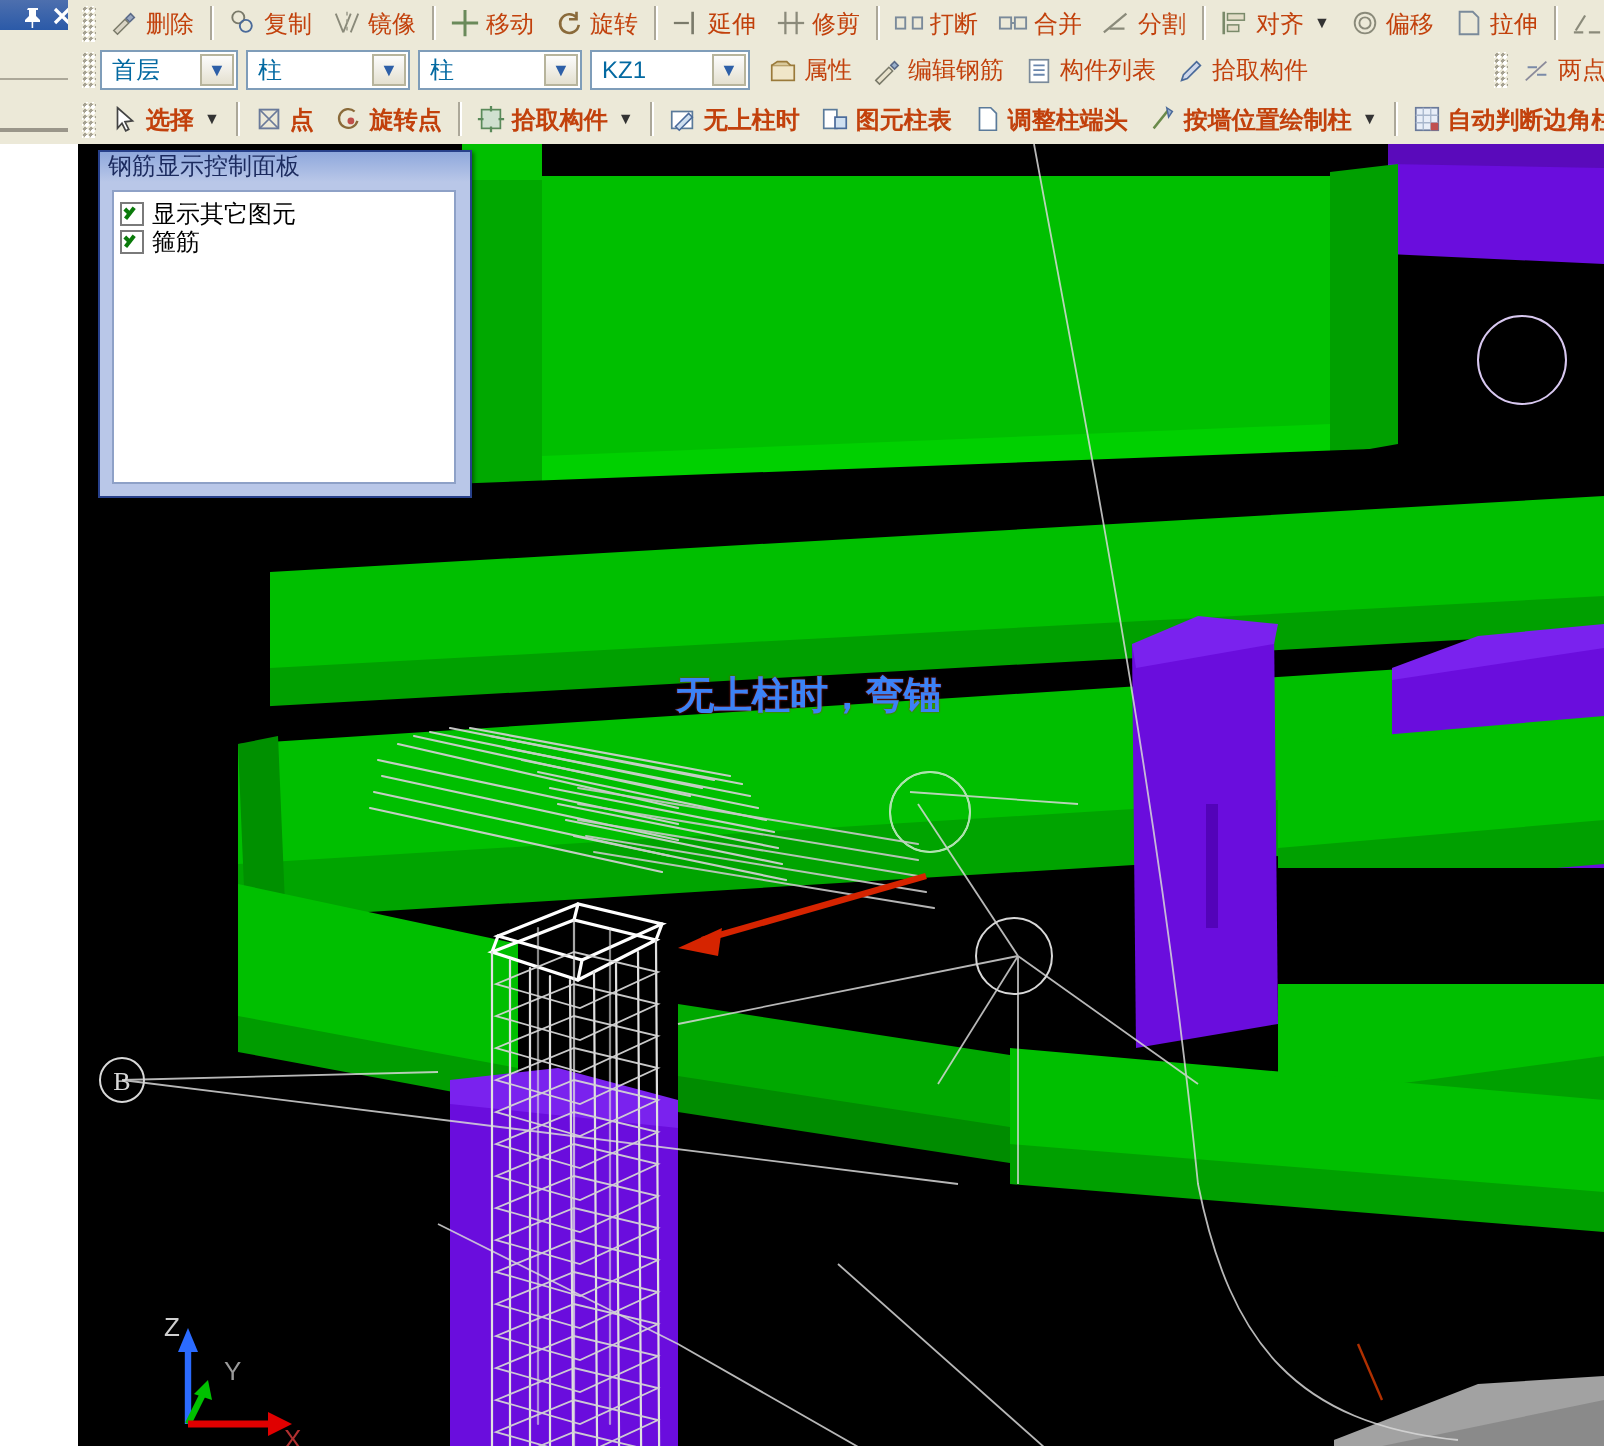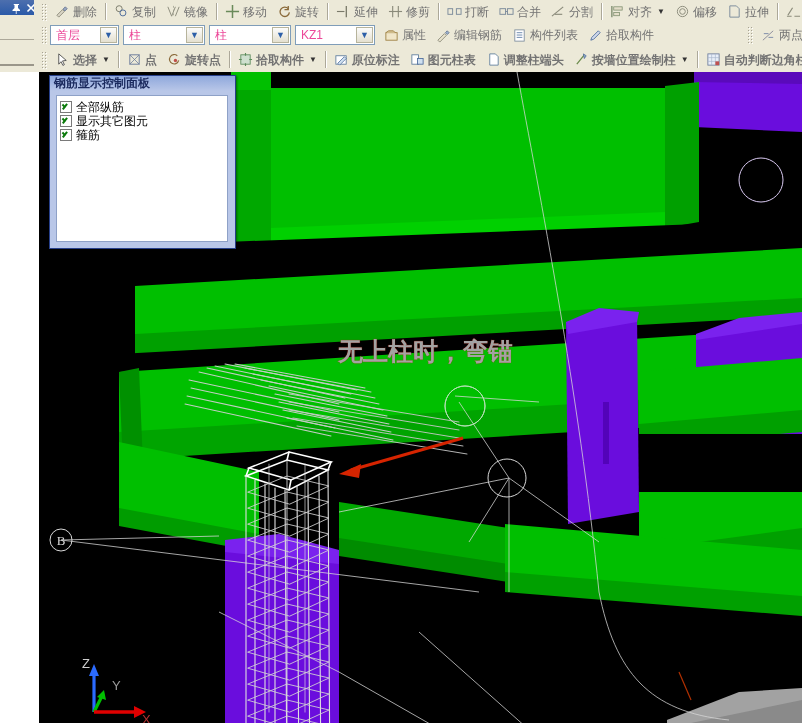--- a/index.html
+++ b/index.html
@@ -26,50 +26,50 @@
   .tb{position:absolute;left:39px;background:#ece9d8;border-bottom:1px solid #d4d0c0;display:flex;align-items:center;overflow:hidden;white-space:nowrap;}
   #tb1{top:0;width:763px;height:23px;}
   #tb2{top:23px;width:763px;height:24px;}
   #tb3{top:47px;width:763px;height:25px;font-weight:bold;}
 
   .grip{width:7px;height:18px;margin:0 2px 0 2px;flex:0 0 auto;
     background-image:radial-gradient(#fff 38%,transparent 40%),radial-gradient(#a6a293 38%,transparent 40%);
     background-size:3px 3px,3px 3px;background-position:1px 1px,0 0;}
   .sep{width:1px;height:17px;background:#aca899;margin:0 3px;flex:0 0 auto;box-shadow:1px 0 0 #fff;}
   .tbtn{display:flex;align-items:center;gap:3px;padding:1px 4px;height:19px;flex:0 0 auto;color:#000;cursor:pointer;border:1px solid transparent;}
-  .tbtn .lbl{font-size:12px;line-height:14px;color:#737373;}
+  .tbtn .lbl{font-size:12px;line-height:14px;color:#c2410c;}
   .ico{width:15px;height:15px;flex:0 0 auto;display:block;}
   .caret{font-size:8px;color:#333;margin-left:2px;line-height:14px;}
 
   
   .combo{height:18px;background:#fff;border:1px solid #7f9db9;display:flex;align-items:center;position:relative;flex:0 0 auto;margin-right:4px;}
-  .combo .val{padding-left:5px;font-size:12px;color:#ec4899;white-space:nowrap;overflow:hidden;}
+  .combo .val{padding-left:5px;font-size:12px;color:#0369a1;white-space:nowrap;overflow:hidden;}
   .combo .arrow{position:absolute;right:1px;top:1px;width:15px;height:14px;background:linear-gradient(#fcfcfc,#e4e0d0);border:1px solid #b7b49c;
      display:flex;align-items:center;justify-content:center;color:#2d5fa8;font-size:9px;cursor:pointer;}
   .combo.c1{width:67px}.combo.c2{width:80px}.combo.c3{width:80px}.combo.c4{width:78px}
 
   
   .canvas{position:absolute;left:39px;top:72px;width:763px;height:651px;background:#000;overflow:hidden;}
   .sideblack{position:absolute;left:0;top:72px;width:39px;height:651px;background:#fff;}
 
   svg.scene{position:absolute;left:0;top:0;width:763px;height:651px;display:block;}
 
   
   .rpanel{position:absolute;left:49px;top:75px;width:185px;height:172px;background:#b9c7e8;border:1px solid #27408b;box-shadow:1px 1px 2px rgba(0,0,0,.45);}
   .rpanel-title{height:15px;background:linear-gradient(#8fa8dc,#b9c7e8);padding:0 4px;display:flex;align-items:center;}
-  .rpanel-title span{font-size:12px;font-weight:bold;color:#1b2a5e;letter-spacing:0px;}
+  .rpanel-title span{font-size:12px;font-weight:normal;color:#1b2a5e;letter-spacing:0px;}
   .rpanel-body{position:absolute;left:6px;top:19px;width:170px;height:145px;background:#fff;border:1px solid #8ea1c7;}
   .ritem{display:flex;align-items:center;gap:4px;height:14px;padding-left:3px;}
   .cbx{width:10px;height:10px;border:1px solid #7a7a7a;background:#fff;position:relative;flex:0 0 auto;cursor:pointer;}
   .cbx.checked::after{content:"";position:absolute;left:1px;top:3px;width:4px;height:1.5px;background:#0a7a0a;transform:rotate(45deg);}
   .cbx.checked::before{content:"";position:absolute;left:3px;top:1px;width:1.5px;height:7px;background:#0a7a0a;transform:rotate(38deg);}
   .ritem .rl{font-size:12px;color:#000;line-height:13px;white-space:nowrap;}
 
   
-  .annot{position:absolute;color:#a3a3a3;font-size:25px;font-weight:bold;white-space:nowrap;
+  .annot{position:absolute;color:#3b82f6;font-size:19px;font-weight:bold;white-space:nowrap;
      font-family:"DejaVu Sans","Liberation Sans",sans-serif;text-shadow:0 0 1px #c01800;}
 </style>
 </head>
 <body>
 
 <div id="root">
 
   <div class="left-dock">
     <div class="dock-caption">
       <div class="dock-btn">
@@ -314,21 +314,21 @@
       <span class="lbl">拾取构件</span>
       <span class="caret">▼</span>
     </div>
     <div class="sep"></div>
 
     <div class="tbtn">
       <svg class="ico" viewBox="0 0 16 16">
           <rect x="2" y="4" width="11" height="9" fill="#ffffff" stroke="#5a7a9a" stroke-width=".9"></rect>
           <path d="M4 12l7-7 2 2-7 7z" fill="#cfe0f0" stroke="#4a6a9a" stroke-width=".8"></path>
         </svg>
-      <span class="lbl">原位标注</span>
+      <span class="lbl">无上柱时</span>
     </div>
 
     <div class="tbtn">
       <svg class="ico" viewBox="0 0 16 16">
           <rect x="2" y="3" width="7" height="10" fill="#ffffff" stroke="#5a7a9a" stroke-width=".9"></rect>
           <rect x="8" y="7" width="6" height="6" fill="#cfe0f0" stroke="#4a6a9a" stroke-width=".9"></rect>
         </svg>
       <span class="lbl">图元柱表</span>
     </div>
 
@@ -545,24 +545,20 @@
   </div>
 
   <div class="rpanel">
     <div class="rpanel-title">
       <span>钢筋显示控制面板</span>
     </div>
     <div class="rpanel-body">
       <div style="padding-top:4px;">
         <div class="ritem">
           <span class="cbx checked"></span>
-          <span class="rl">全部纵筋</span>
-        </div>
-        <div class="ritem">
-          <span class="cbx checked"></span>
           <span class="rl">显示其它图元</span>
         </div>
         <div class="ritem">
           <span class="cbx checked"></span>
           <span class="rl">箍筋</span>
         </div>
       </div>
     </div>
   </div>
 

